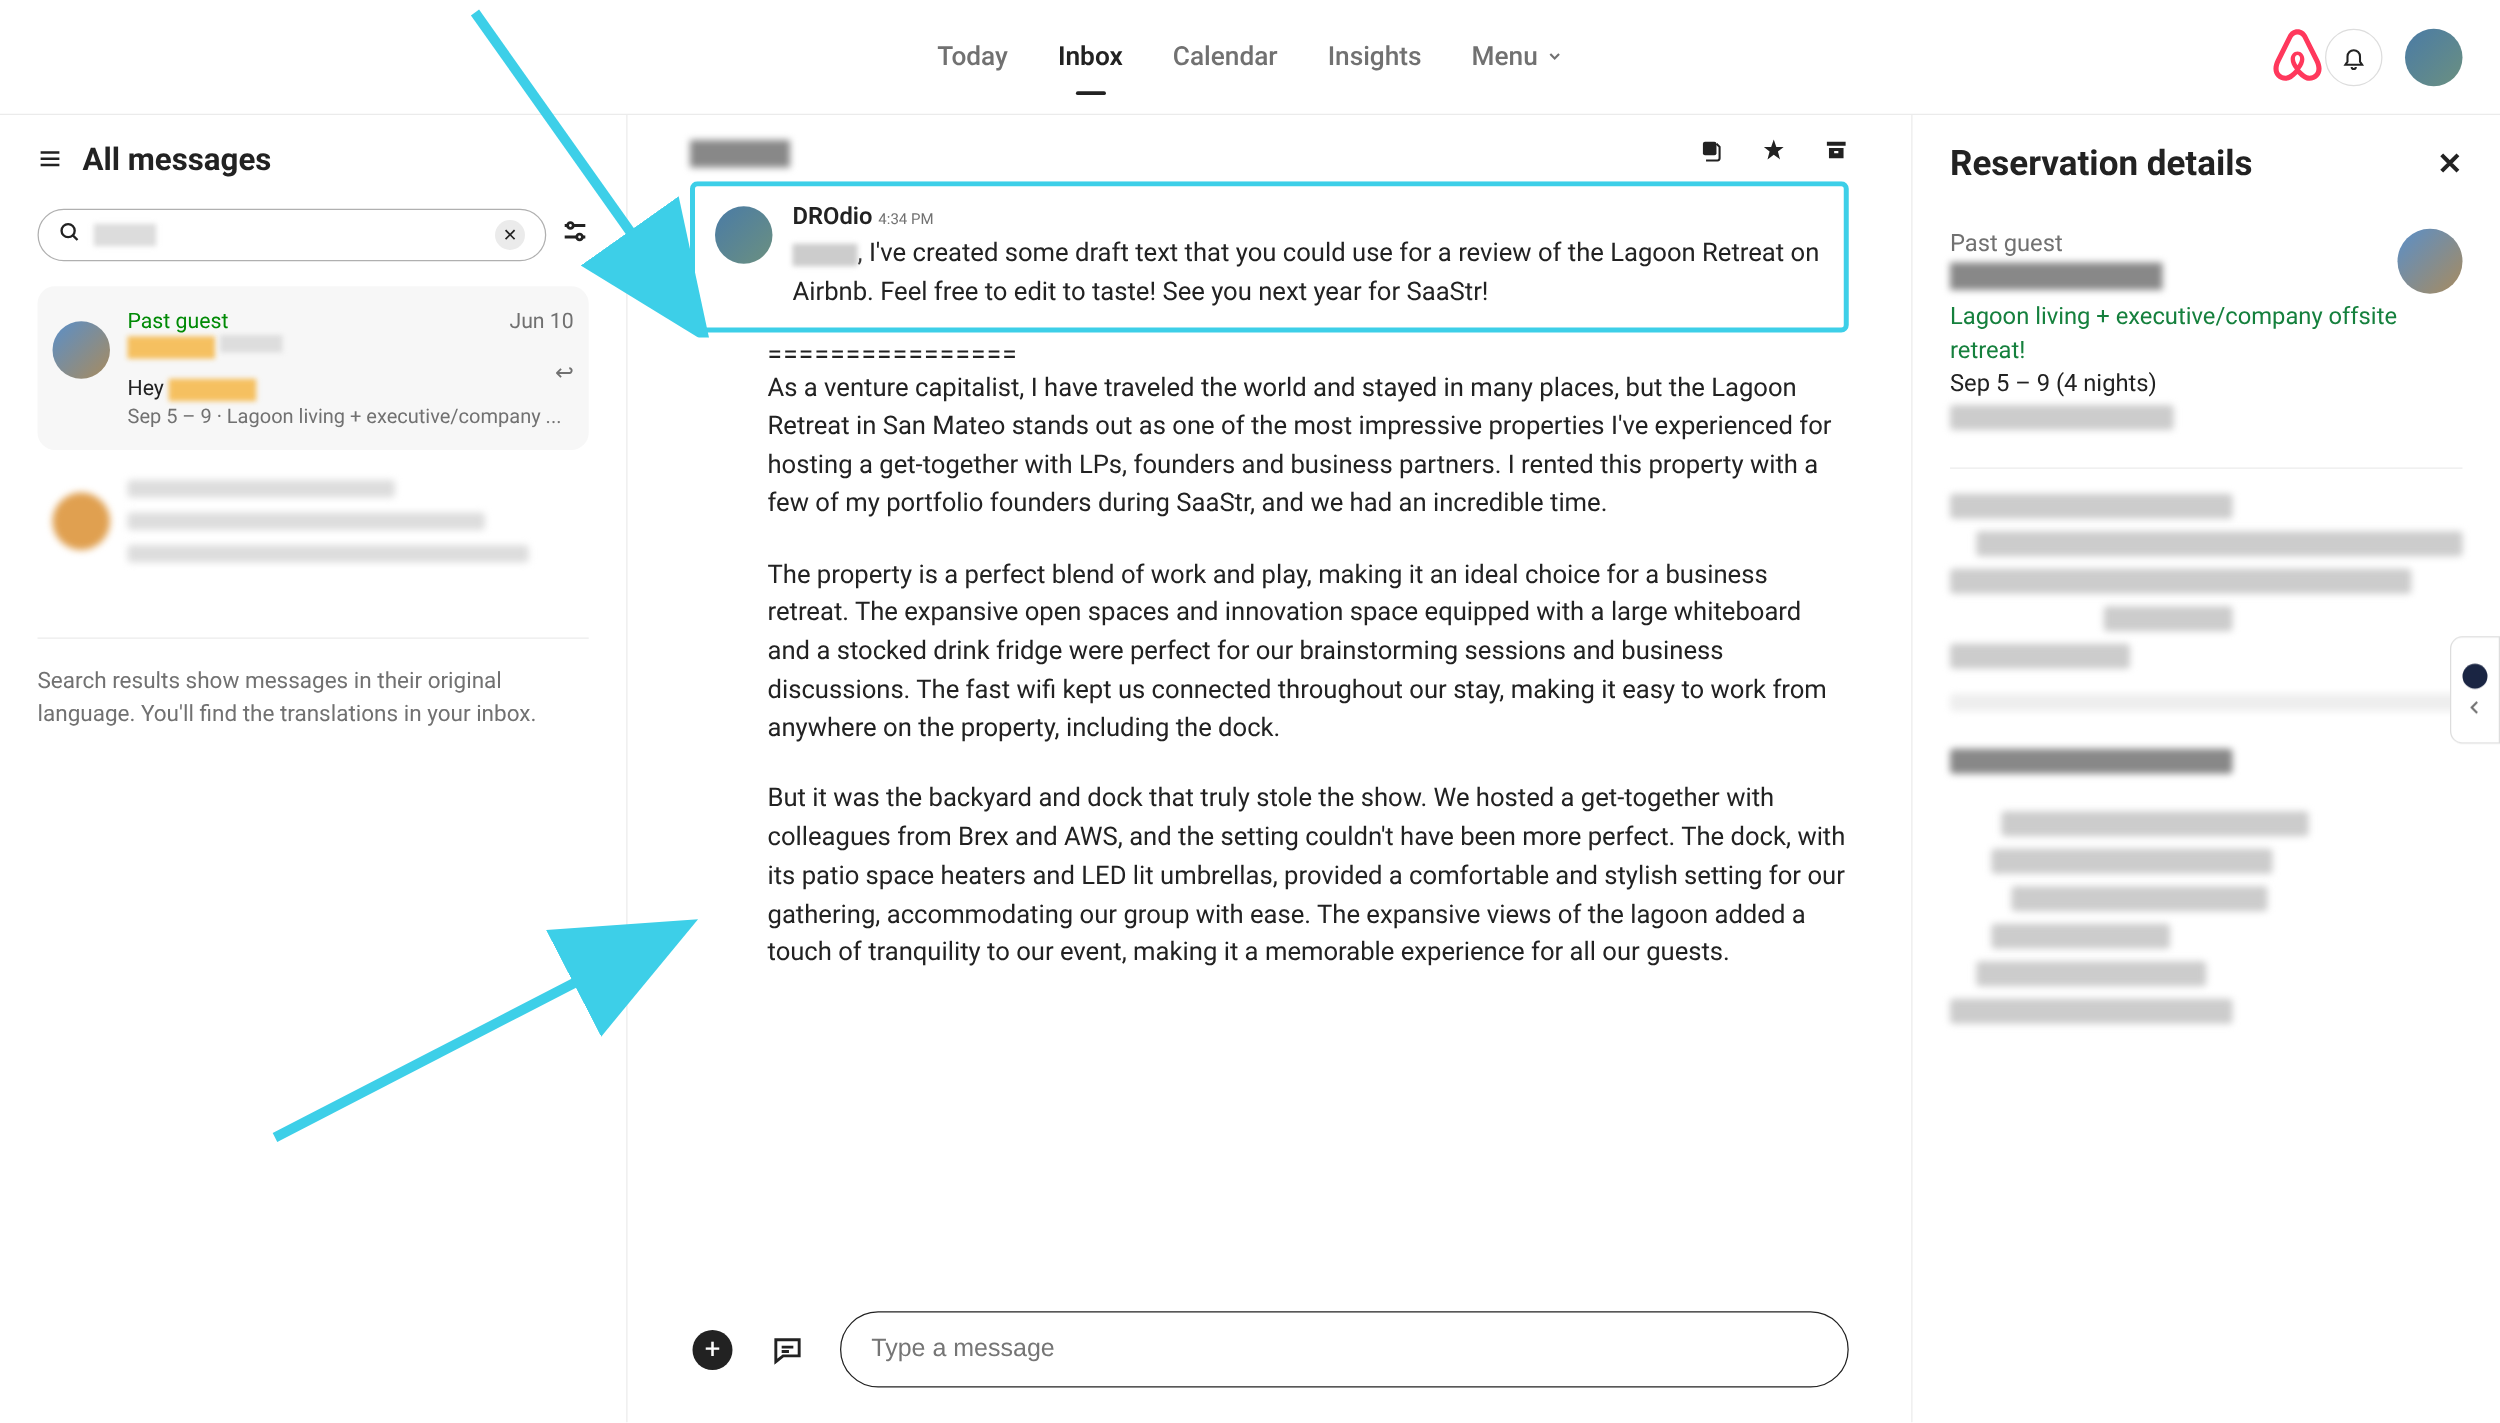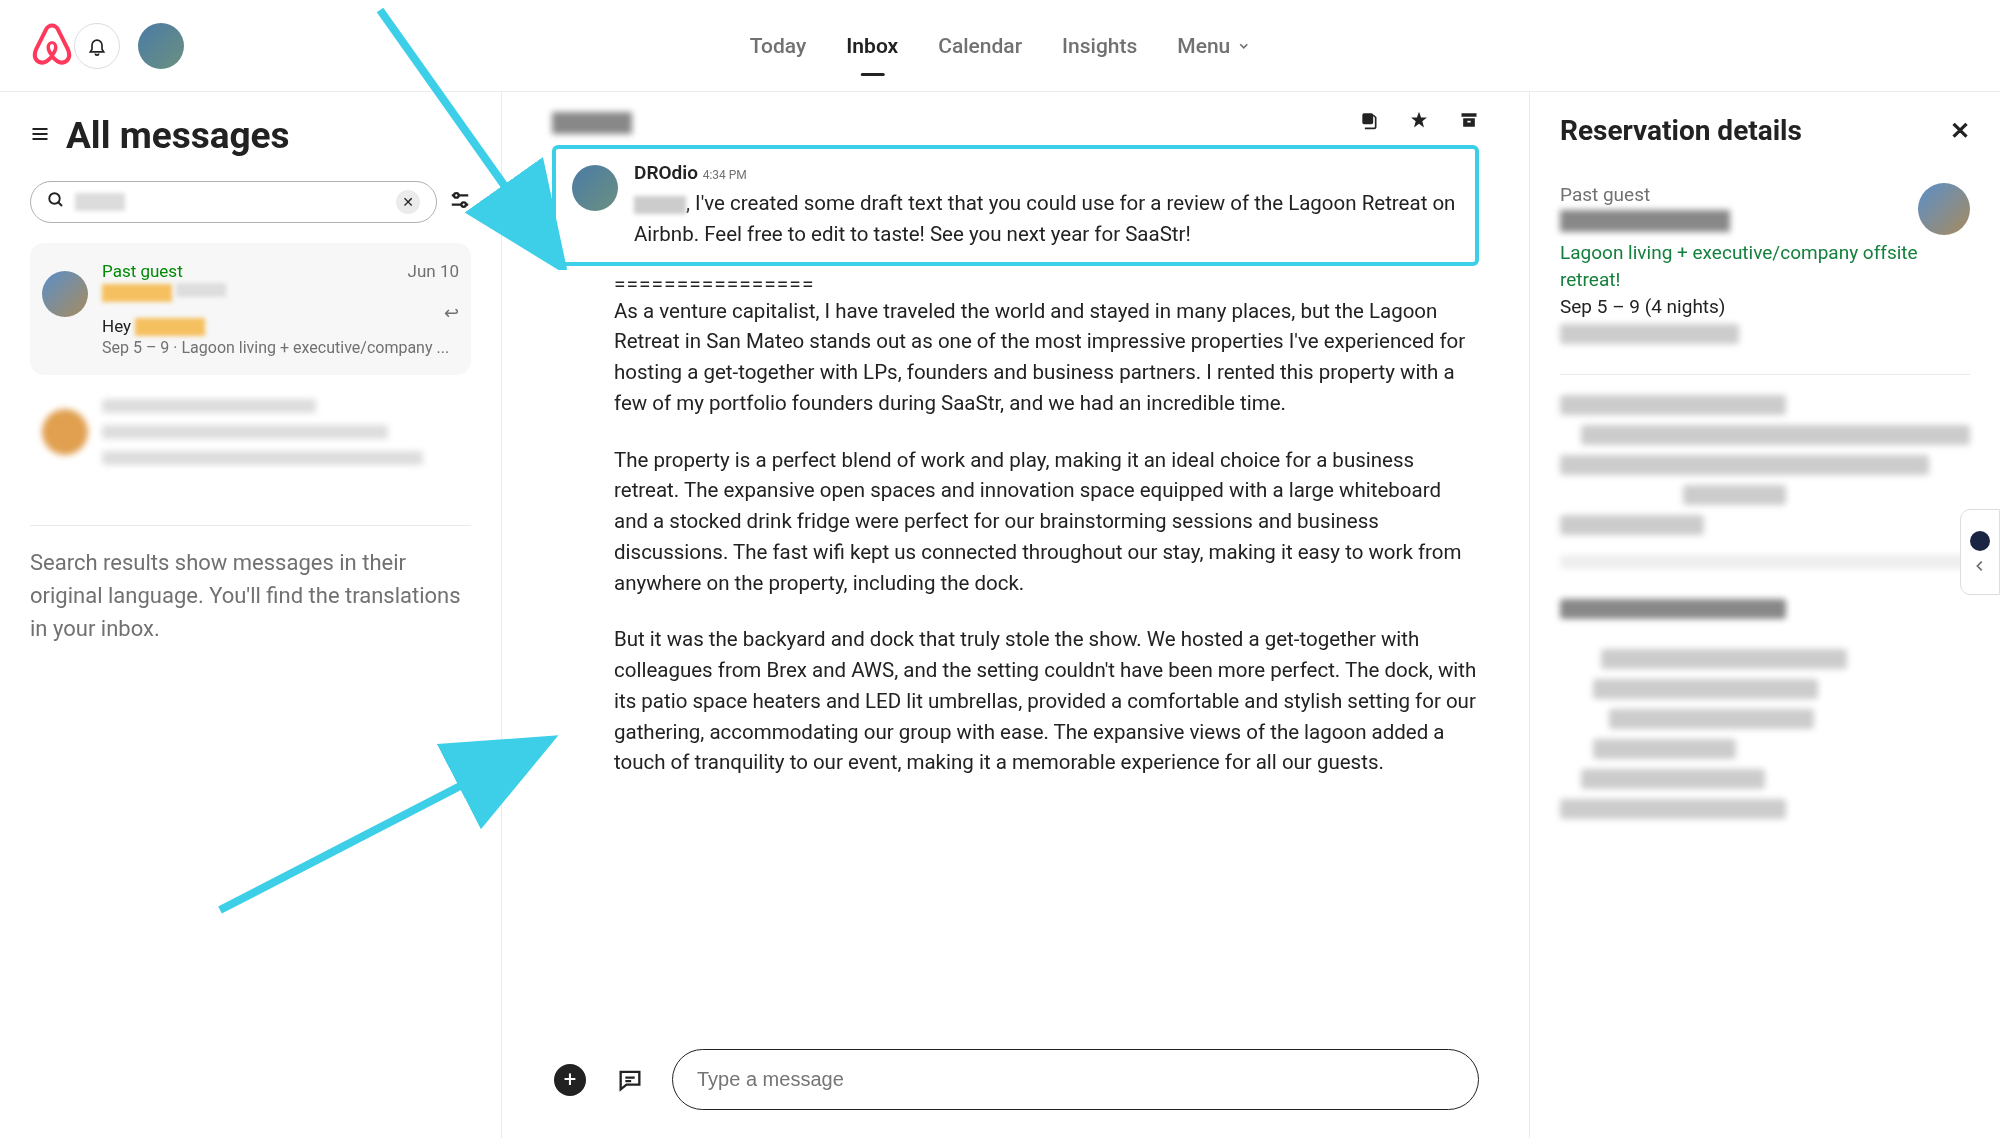--- a/index.html
+++ b/index.html
@@ -8,21 +8,21 @@
       background: #fff;
       color: #222;
       width: 2000px;
       height: 1138px;
       overflow: hidden;
       position: relative;
     }
     .header {
       display: flex;
       align-items: center;
-      justify-content: flex-start;
+      justify-content: flex-end;
       height: 92px;
       border-bottom: 1px solid #ebebeb;
       padding: 0 30px;
     }
     .logo {
       color: #ff385c;
     }
     .nav-tabs {
       display: flex;
       gap: 40px;
@@ -88,21 +88,21 @@
     .sidebar-header {
       display: flex;
       align-items: center;
       gap: 16px;
       margin-bottom: 24px;
     }
     .menu-icon {
       font-size: 24px;
     }
     .sidebar-title {
-      font-size: 37px;
+      font-size: 25px;
       font-weight: 700;
     }
     .search-row {
       display: flex;
       align-items: center;
       gap: 12px;
       margin-bottom: 20px;
     }
     .search-box {
       flex: 1;
@@ -215,21 +215,21 @@
       filter: blur(3px);
       margin-bottom: 12px;
       border-radius: 3px;
     }
     .divider {
       border-top: 1px solid #ebebeb;
       margin: 30px 0 20px;
     }
     .search-note {
       color: #717171;
-      font-size: 22px;
+      font-size: 18px;
       line-height: 1.5;
     }
     .conversation {
       flex: 1;
       display: flex;
       flex-direction: column;
       position: relative;
       border-right: 1px solid #ebebeb;
     }
     .conv-header {

